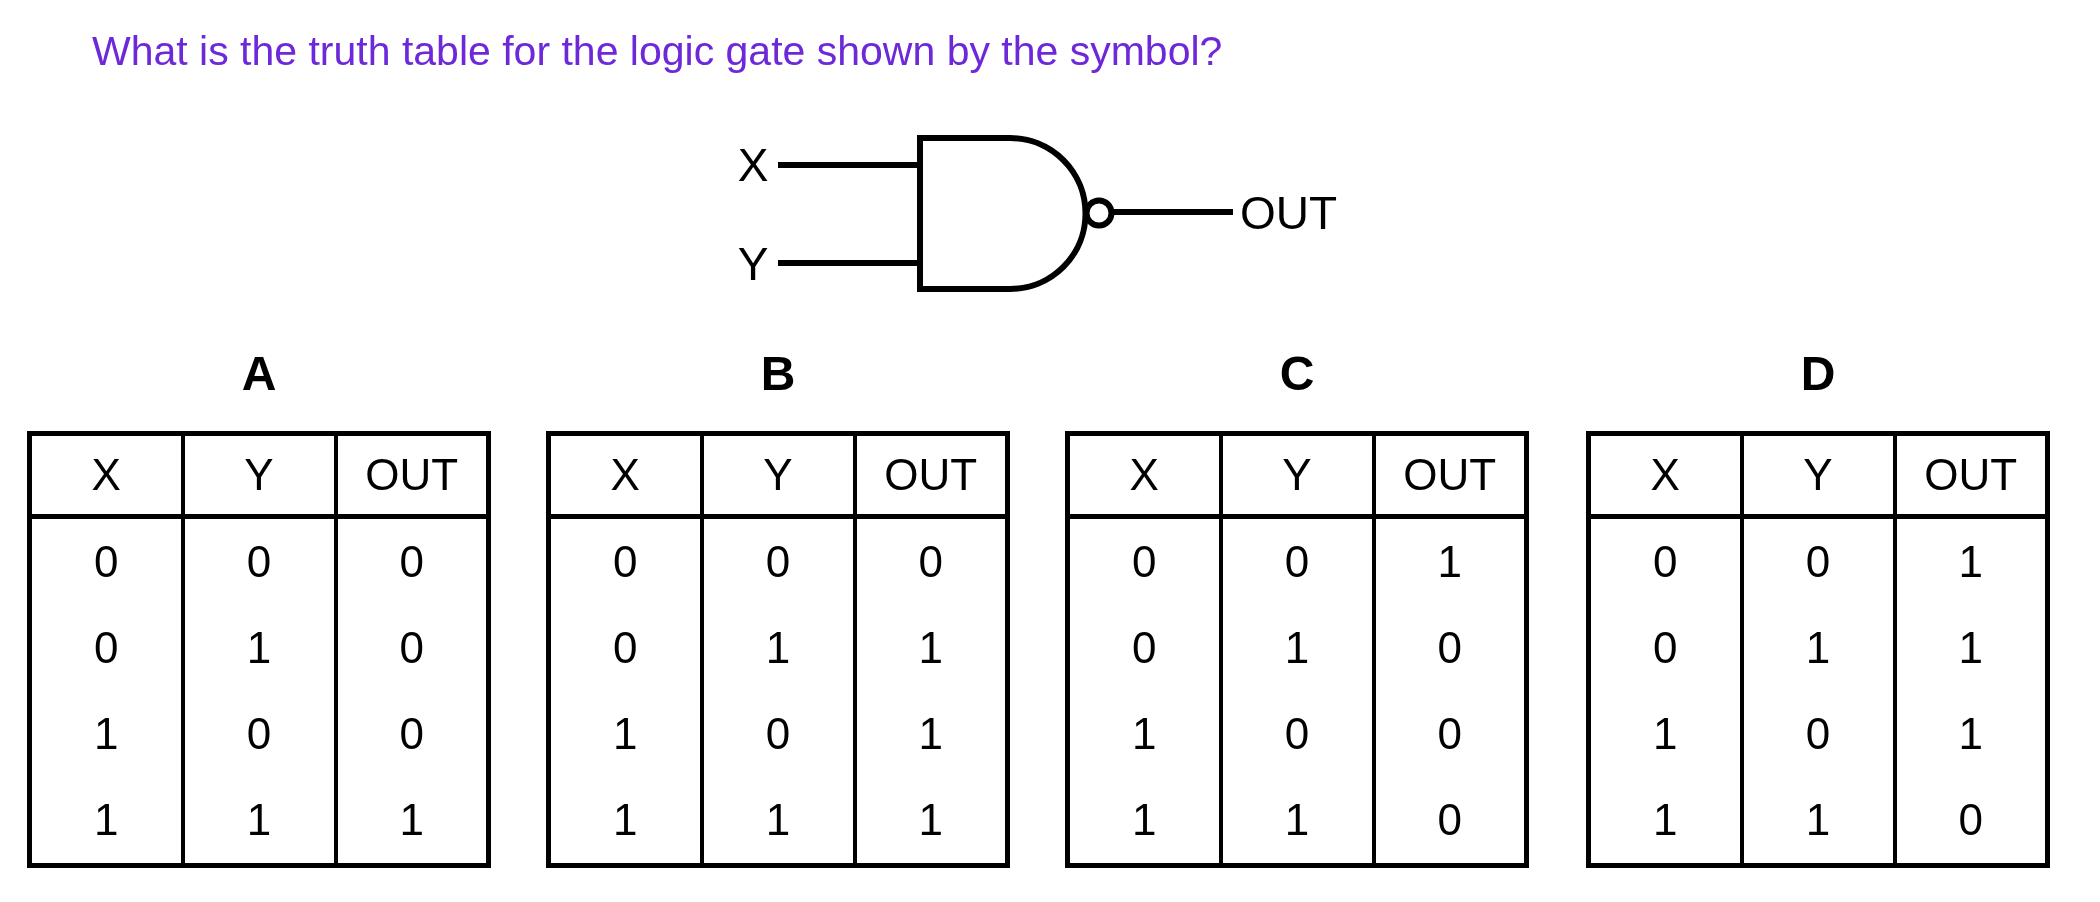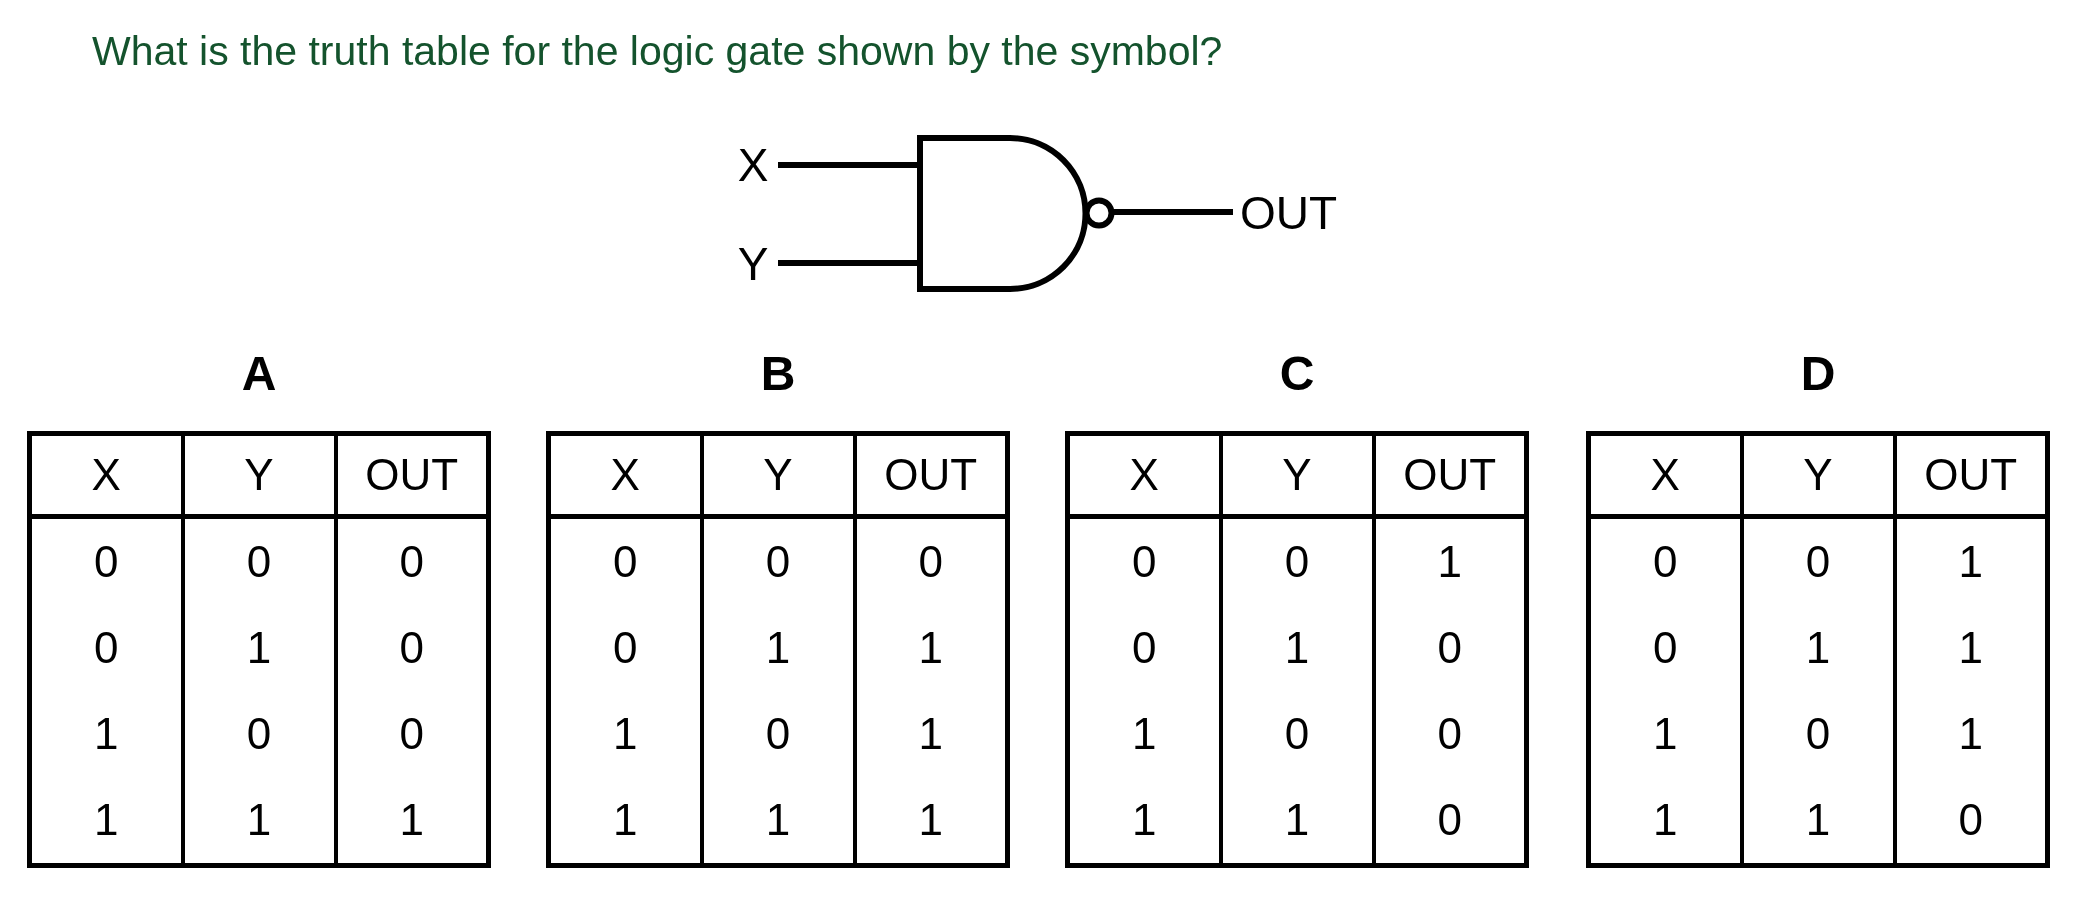--- a/index.html
+++ b/index.html
@@ -3,21 +3,21 @@
 <meta charset="utf-8">
 <style>
   html,body { margin:0; padding:0; }
   body {
     width:2100px; height:902px; position:relative;
     background:#ffffff; color:#000000;
     font-family:"Liberation Sans", sans-serif;
   }
   .question {
     position:absolute; left:92px; top:28px;
-    font-size:41px; line-height:1.15; color:#14532d;
+    font-size:41px; line-height:1.15; color:#6d28d9;
     white-space:nowrap;
   }
   .gate-svg { position:absolute; left:700px; top:110px; }
 
   .option-label {
     position:absolute; top:350px;
     font-size:48px; font-weight:bold; line-height:1;
     text-align:center; color:#000;
   }
   .truth-table {

